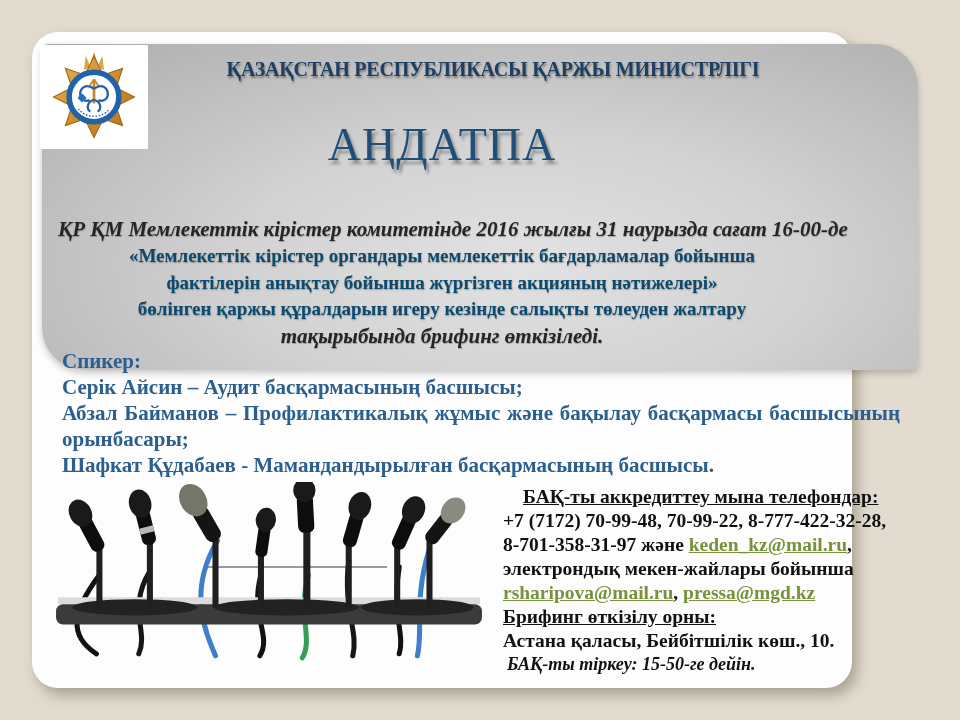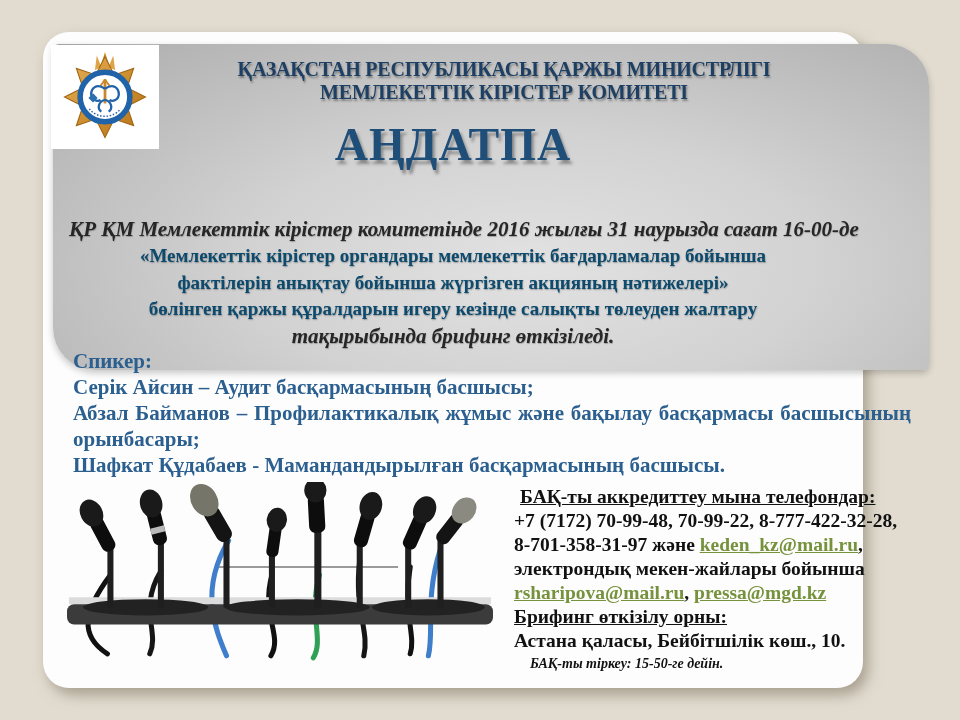--- a/index.html
+++ b/index.html
@@ -2,21 +2,21 @@
 <html><head>
 <meta charset="utf-8">
 <style>
   html,body{margin:0;padding:0;}
   body{
     width:960px;height:720px;position:relative;overflow:hidden;
     background:#e2dcd0;
     font-family:"Liberation Serif","DejaVu Serif",serif;
   }
   .slide{
-    position:absolute;left:43px;top:32px;width:820px;height:656px;
+    position:absolute;left:32px;top:32px;width:820px;height:656px;
     background:#fdfdfd;border-radius:26px;
     box-shadow:5px 7px 14px rgba(120,110,90,0.55);
   }
   .panel{
     position:absolute;left:10px;top:12px;width:876px;height:326px;
     border-radius:6px 42px 6px 42px;
     background:
       radial-gradient(ellipse at 55% 68%, #e2e2e2 0%, #d2d2d2 42%, #b4b4b4 88%, #a2a2a2 100%);
     box-shadow:0 3px 7px rgba(0,0,0,0.22);
     z-index:1;
@@ -26,21 +26,21 @@
     background:#ffffff;z-index:3;display:flex;align-items:center;justify-content:center;
   }
   .org{
     position:absolute;left:130px;right:28px;top:26px;z-index:2;
     text-align:center;color:#1d3f63;font-weight:bold;
     font-size:20px;line-height:23px;letter-spacing:-0.2px;
     text-shadow:1px 1.5px 2px rgba(40,40,40,0.45);
   }
   .title{
     position:absolute;left:0;right:0;top:88px;z-index:2;
-    text-align:center;color:#1f4e79;font-weight:bold;
+    text-align:center;color:#1f4e79;font-weight:normal;
     font-size:46px;line-height:50px;letter-spacing:1px;
     text-shadow:2.5px 3.5px 3px rgba(50,50,50,0.45);
   }
   .announce{
     position:absolute;left:26px;right:26px;top:184px;z-index:2;
     text-align:center;
   }
   .announce .intro,.announce .outro{
     color:#262626;font-weight:bold;font-size:21px;line-height:27px;white-space:nowrap;
     text-shadow:0.5px 1px 1px rgba(60,60,60,0.35);
@@ -57,23 +57,23 @@
   .speakers .justify{text-align:justify;}
   .mics{
     position:absolute;left:22px;top:450px;width:430px;height:180px;z-index:2;
   }
   .info{
     position:absolute;left:471px;top:453px;width:446px;z-index:2;
     color:#111111;font-weight:bold;font-size:19.5px;line-height:24px;
   }
   .info .line{white-space:nowrap;}
   .info .u{text-decoration:underline;}
-  .info .head{margin-left:6px;}
+  .info .head{margin-left:20px;}
   .info a.mail{color:#76923C;font-weight:bold;text-decoration:underline;}
-  .info .note{font-style:italic;font-weight:bold;font-size:14px;line-height:22px;margin-left:16px;}
+  .info .note{font-style:italic;font-weight:bold;font-size:18px;line-height:22px;margin-left:4px;}
 </style>
 </head>
 <body>
 
 <div class="slide">
 
   <div class="panel"></div>
 
   <div class="logo-box">
     <svg width="92" height="92" viewBox="0 0 100 100">
@@ -95,21 +95,20 @@
       <path d="M50 41 c9 -6 15 -1 15 6 c0 6 -7 9 -10 6" fill="none" stroke="#2063a8" stroke-width="2.5"></path>
       <path d="M50 53 c-7 2 -9 9 -4 13" fill="none" stroke="#2063a8" stroke-width="2.5"></path>
       <path d="M50 53 c7 2 9 9 4 13" fill="none" stroke="#2063a8" stroke-width="2.5"></path>
       <polygon points="37,46 42,51 37,56 32,51" fill="#2a6fb0"></polygon>
       <path d="M33 63 a22 22 0 0 0 34 0" fill="none" stroke="#2063a8" stroke-width="1.6" stroke-dasharray="1.6 1.9"></path>
     </svg>
   </div>
 
   <div class="org">
     <div>ҚАЗАҚСТАН РЕСПУБЛИКАСЫ ҚАРЖЫ МИНИСТРЛІГІ</div>
-    <div>МЕМЛЕКЕТТІК КІРІСТЕР КОМИТЕТІ</div>
   </div>
 
   <div class="title">АҢДАТПА</div>
 
   <div class="announce">
     <div class="intro">ҚР ҚМ Мемлекеттік кірістер комитетінде 2016 жылғы 31 наурызда сағат 16-00-де</div>
     <div class="topic-line">«Мемлекеттік кірістер органдары мемлекеттік бағдарламалар бойынша</div>
     <div class="topic-line">фактілерін анықтау бойынша жүргізген акцияның нәтижелері»</div>
     <div class="topic-line">бөлінген қаржы құралдарын игеру кезінде салықты төлеуден жалтару</div>
     <div class="intro outro">тақырыбында брифинг өткізіледі.</div>

